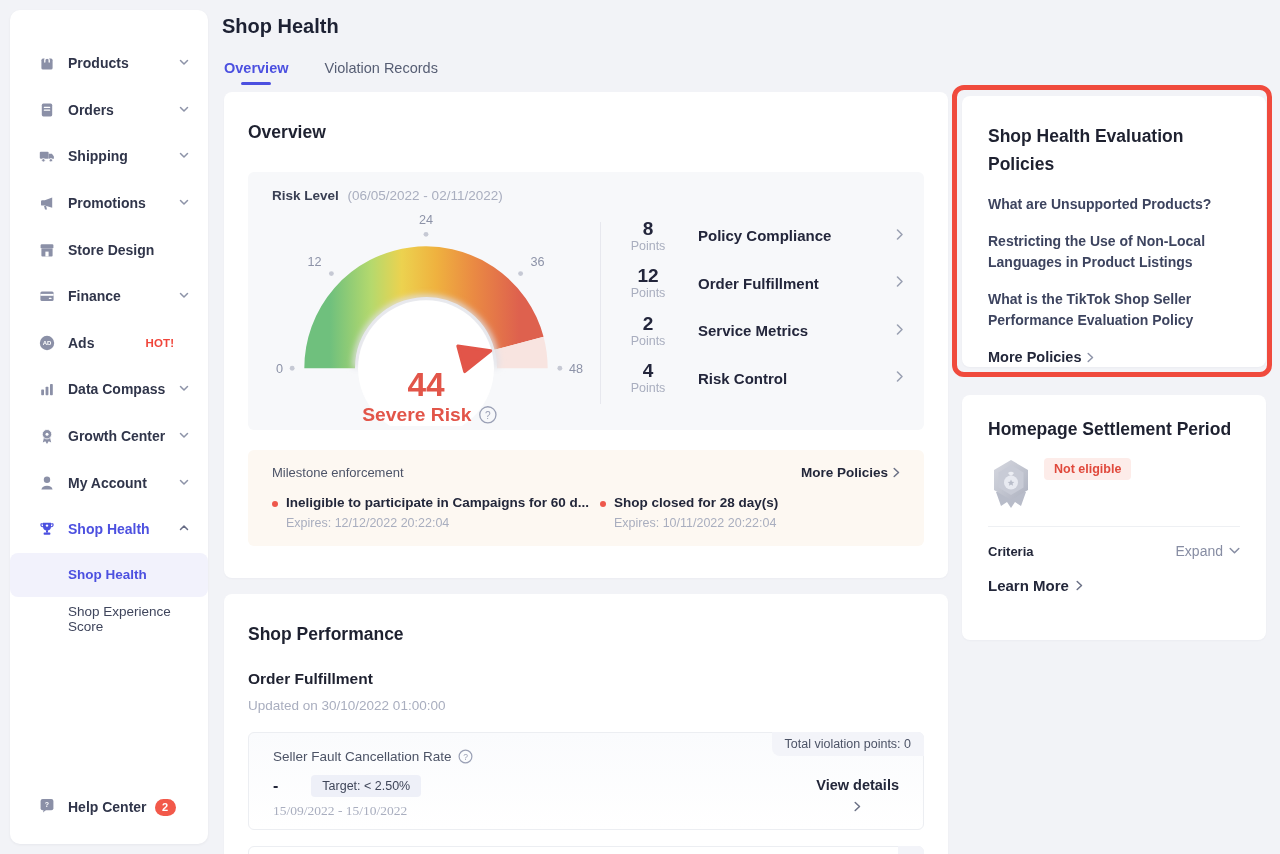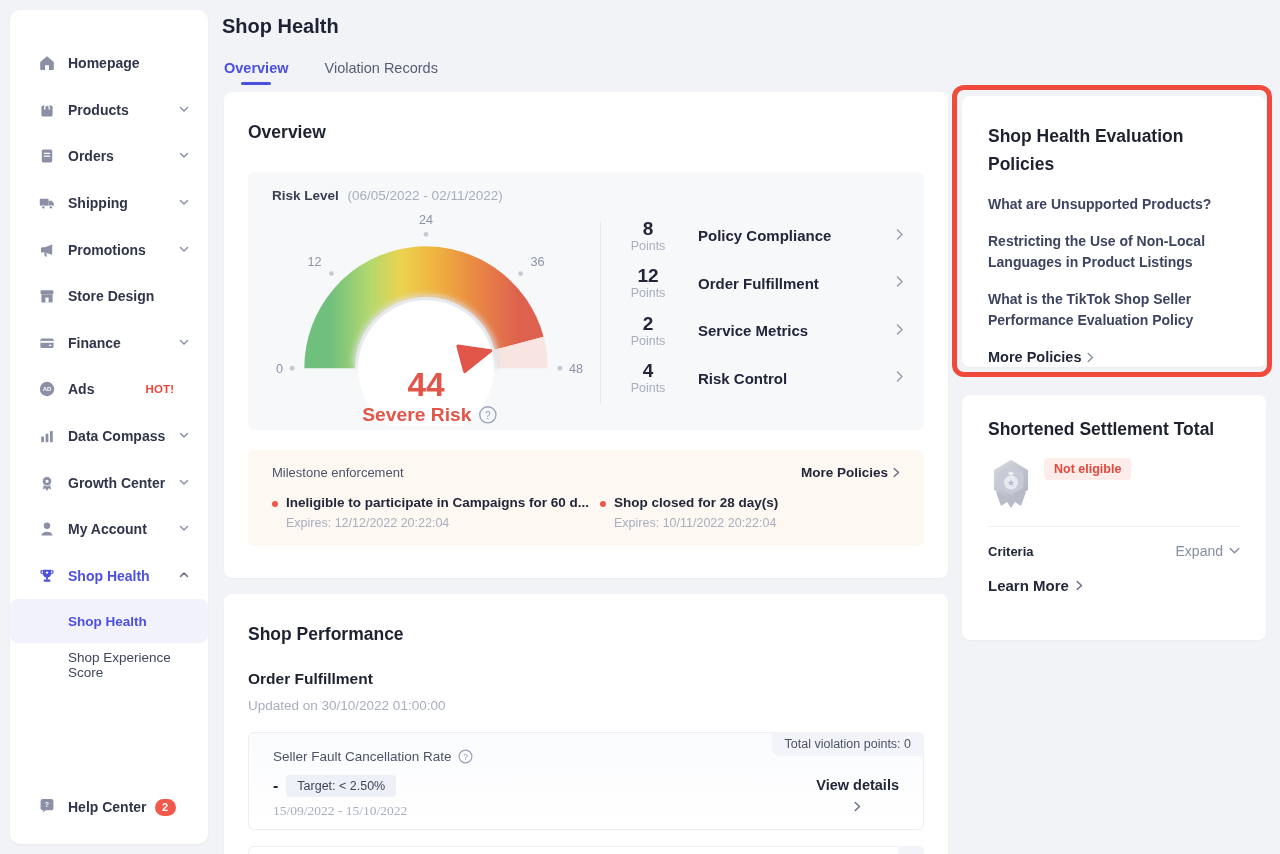--- a/index.html
+++ b/index.html
@@ -63,21 +63,21 @@
   .ms-exp{font-size:12.5px;color:#a9aebf;margin-top:6px;font-weight:400;}
 
   #perf-card{left:224px;top:594px;width:724px;height:300px;}
   .perf-h3{position:absolute;left:24px;top:76px;font-size:15.5px;font-weight:700;color:#1e2130;}
   .perf-upd{position:absolute;left:24px;top:104px;font-size:13.5px;color:#a9aebf;}
   .metric-card{position:absolute;left:24px;top:138px;width:676px;height:98px;border:1px solid #eceef2;border-radius:6px;background:linear-gradient(#fafbfd,#ffffff);box-sizing:border-box;}
   .tvp-badge{position:absolute;right:-1px;top:-1px;background:#f3f4f9;color:#4c5366;font-size:12.5px;padding:5px 13px;border-radius:0 6px 0 8px;}
   .metric-name{position:absolute;left:24px;top:16px;font-size:13.5px;color:#4c5366;display:flex;align-items:center;gap:6px;}
   .metric-mid{position:absolute;left:24px;top:42px;display:flex;align-items:center;}
   .metric-val{font-size:16px;font-weight:800;color:#23273a;}
-  .target-badge{margin-left:8px;background:#eef0f8;color:#3f4659;font-size:12.5px;padding:4px 11px;border-radius:4px;}
+  .target-badge{margin-left:33px;background:#eef0f8;color:#3f4659;font-size:12.5px;padding:4px 11px;border-radius:4px;}
   .view-details{position:absolute;right:24px;top:44px;font-size:14.5px;font-weight:700;color:#23273a;display:flex;align-items:center;gap:8px;cursor:pointer;flex-direction:column;}
   .metric-period{position:absolute;left:24px;top:70px;font-size:13.5px;color:#a9aebf;font-family:Liberation Serif, serif;}
   .next-sliver{position:absolute;left:24px;top:252px;width:676px;height:30px;border:1px solid #eceef2;border-radius:6px 6px 0 0;background:#fff;box-sizing:border-box;}
   .next-sliver .tvp-badge{height:10px;}
 
   
   .annotation{position:absolute;left:952px;top:85px;width:310px;height:282px;border:5px solid #f04a3d;border-radius:12px;pointer-events:none;}
   #policies-card{left:962px;top:96px;width:304px;height:271px;box-sizing:border-box;padding:26px;}
   .pol-title{font-size:17.5px;font-weight:700;color:#1e2130;line-height:1.6;width:230px;}
   .pol-link{font-size:14px;font-weight:700;color:#3d445f;line-height:1.5;margin-top:16px;cursor:pointer;}
@@ -97,28 +97,20 @@
   .learn-more{margin-top:18px;font-size:15px;font-weight:800;color:#23273a;display:flex;align-items:center;gap:7px;cursor:pointer;}
 
   .chev-r{display:inline-block;}
 </style>
 </head>
 <body>
 
 <div class="sidebar">
   <div class="nav">
 
-    <div class="nav-item">
-      <span class="nicon">
-        <svg width="18" height="18" viewBox="0 0 18 18">
-            <path d="M9 2.2 L15.8 8 V15 a.9.9 0 0 1-.9.9 H11 V11.3 H7 V15.9 H3.1 a.9.9 0 0 1-.9-.9 V8 Z" fill="#8b90a7"></path>
-          </svg>
-      </span>
-      <span class="nlabel">Homepage</span>
-    </div>
 
     <div class="nav-item">
       <span class="nicon">
         <svg width="18" height="18" viewBox="0 0 18 18">
             <rect x="3.4" y="4.6" width="11.2" height="11" rx="1.6" fill="#8b90a7"></rect>
             <path d="M6.8 8 V6.2 a2.2 2.2 0 0 1 4.4 0 V8" fill="none" stroke="#fff" stroke-width="1.3" stroke-linecap="round"></path>
           </svg>
       </span>
       <span class="nlabel">Products</span>
       <span><svg width="12" height="12" viewBox="0 0 12 12">
@@ -457,21 +449,21 @@
   <div class="pol-more">
     <span>More Policies</span>
     <svg width="7" height="11" viewBox="0 0 7 11">
         <path d="M1.2 1.5 L5.5 5.5 L1.2 9.5" fill="none" stroke="#8d93a8" stroke-width="1.5" stroke-linecap="round" stroke-linejoin="round"></path>
       </svg>
   </div>
 </div>
 <div class="annotation"></div>
 
 <div class="card" id="settle-card">
-  <div class="set-title">Shortened Settlement Total</div>
+  <div class="set-title">Homepage Settlement Period</div>
   <div class="set-body">
     <span class="medal">
       <svg width="46" height="52" viewBox="0 0 46 52">
         <defs>
           <linearGradient id="medalG" x1="0" y1="0" x2="1" y2="1">
             <stop offset="0%" stop-color="#d6d8e0"></stop>
               <stop offset="100%" stop-color="#aeb2c0"></stop>
           </linearGradient>
         </defs>
         <path d="M8 34 L13 48 L19 44 L23 50 L27 44 L33 48 L38 34 Z" fill="#b8bcc9"></path>

